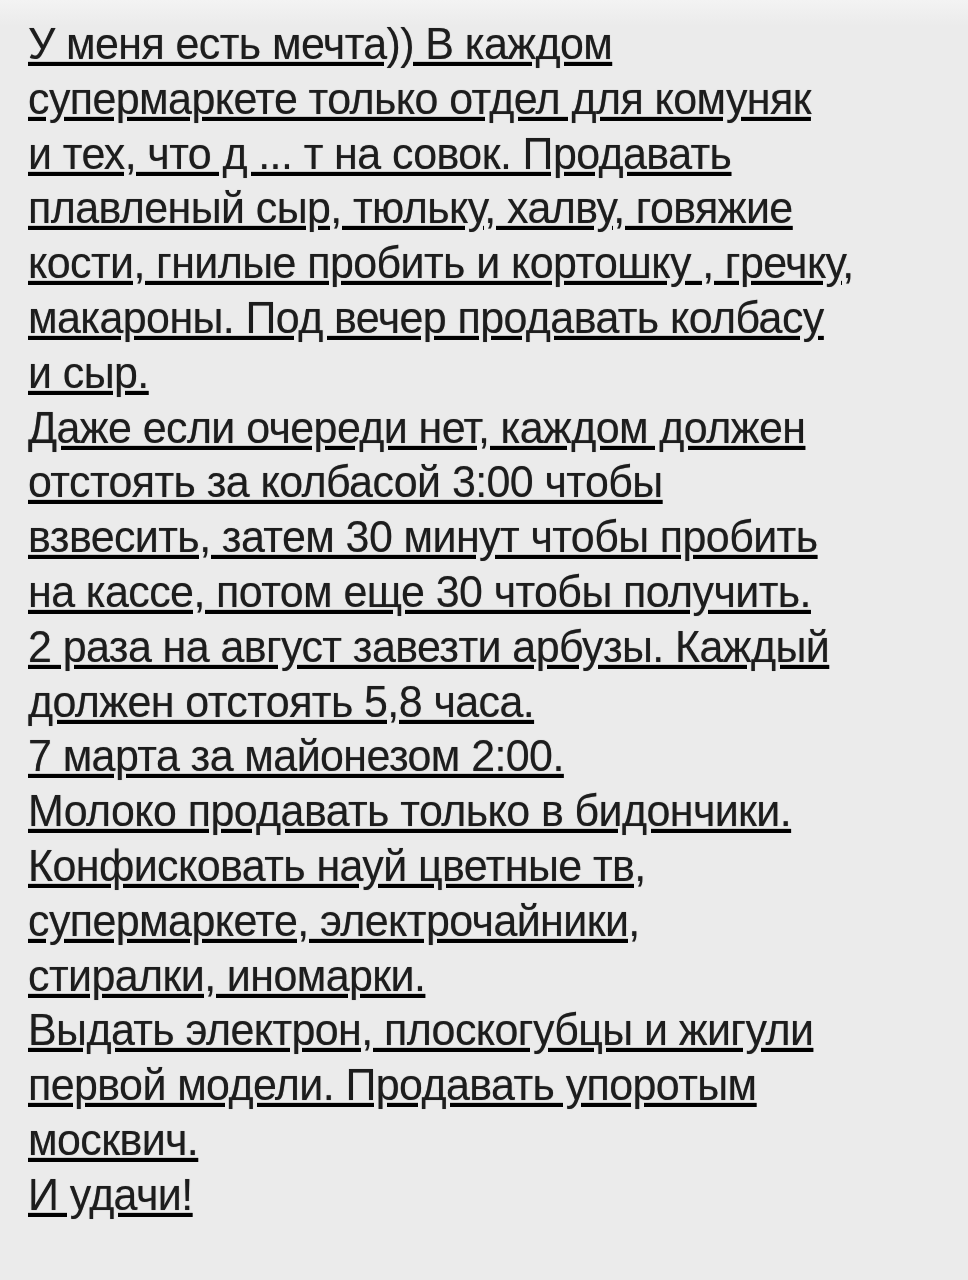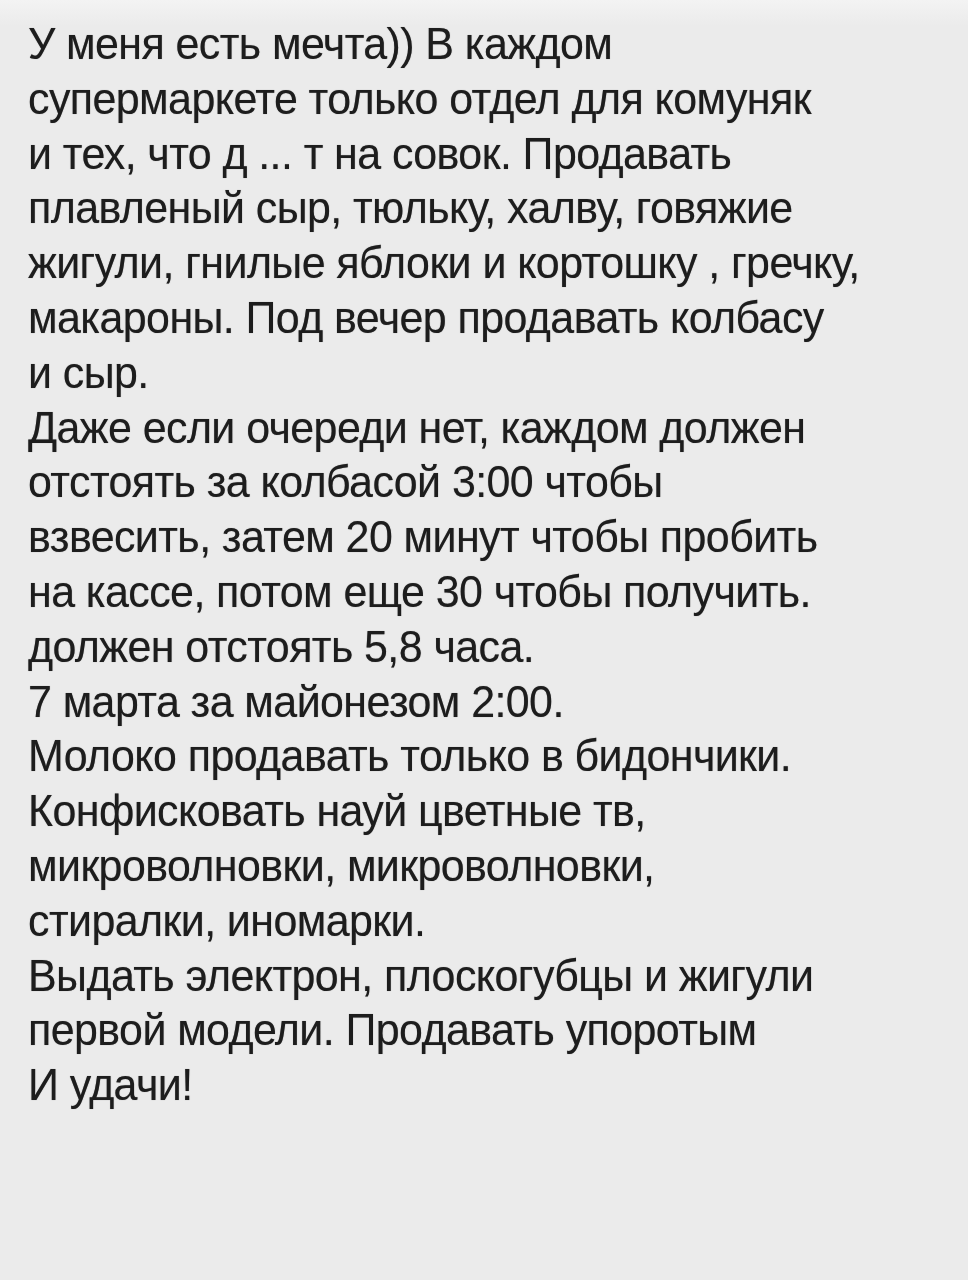--- a/index.html
+++ b/index.html
@@ -13,49 +13,52 @@
     background: #ebebeb;
     font-family: "Liberation Sans", "DejaVu Sans", sans-serif;
   }
   .post-wrap {
     position: relative;
     width: 968px;
     height: 1280px;
     background: linear-gradient(180deg, #f3f3f3 0px, #ebebeb 26px, #ebebeb 100%);
     box-sizing: border-box;
     padding: 16px 20px 0 28px;
+    text-decoration: underline;
   }
   .text-line {
     color: #1d1d1d;
     font-size: 43px;
     line-height: 54.8px;
     letter-spacing: -0.6px;
     white-space: nowrap;
     transform: scaleY(1.02);
     transform-origin: top left;
     text-shadow: 0 0 0.8px rgba(30,30,30,0.55);
   }
 </style>
 </head>
 <body>
 
 <div class="post-wrap">
   <div class="text-line">У меня есть мечта)) В каждом</div>
   <div class="text-line">супермаркете только отдел для комуняк</div>
   <div class="text-line">и тех, что д ... т на совок. Продавать</div>
   <div class="text-line">плавленый сыр, тюльку, халву, говяжие</div>
-  <div class="text-line">жигули, гнилые яблоки и кортошку , гречку,</div>
+  <div class="text-line">кости, гнилые пробить и кортошку , гречку,</div>
   <div class="text-line">макароны. Под вечер продавать колбасу</div>
   <div class="text-line">и сыр.</div>
   <div class="text-line">Даже если очереди нет, каждом должен</div>
   <div class="text-line">отстоять за колбасой 3:00 чтобы</div>
-  <div class="text-line">взвесить, затем 20 минут чтобы пробить</div>
+  <div class="text-line">взвесить, затем 30 минут чтобы пробить</div>
   <div class="text-line">на кассе, потом еще 30 чтобы получить.</div>
+  <div class="text-line">2 раза на август завезти арбузы. Каждый</div>
   <div class="text-line">должен отстоять 5,8 часа.</div>
   <div class="text-line">7 марта за майонезом 2:00.</div>
   <div class="text-line">Молоко продавать только в бидончики.</div>
   <div class="text-line">Конфисковать науй цветные тв,</div>
-  <div class="text-line">микроволновки, микроволновки,</div>
+  <div class="text-line">супермаркете, электрочайники,</div>
   <div class="text-line">стиралки, иномарки.</div>
   <div class="text-line">Выдать электрон, плоскогубцы и жигули</div>
   <div class="text-line">первой модели. Продавать упоротым</div>
+  <div class="text-line">москвич.</div>
   <div class="text-line">И удачи!</div>
 </div>
 
 </body></html>

